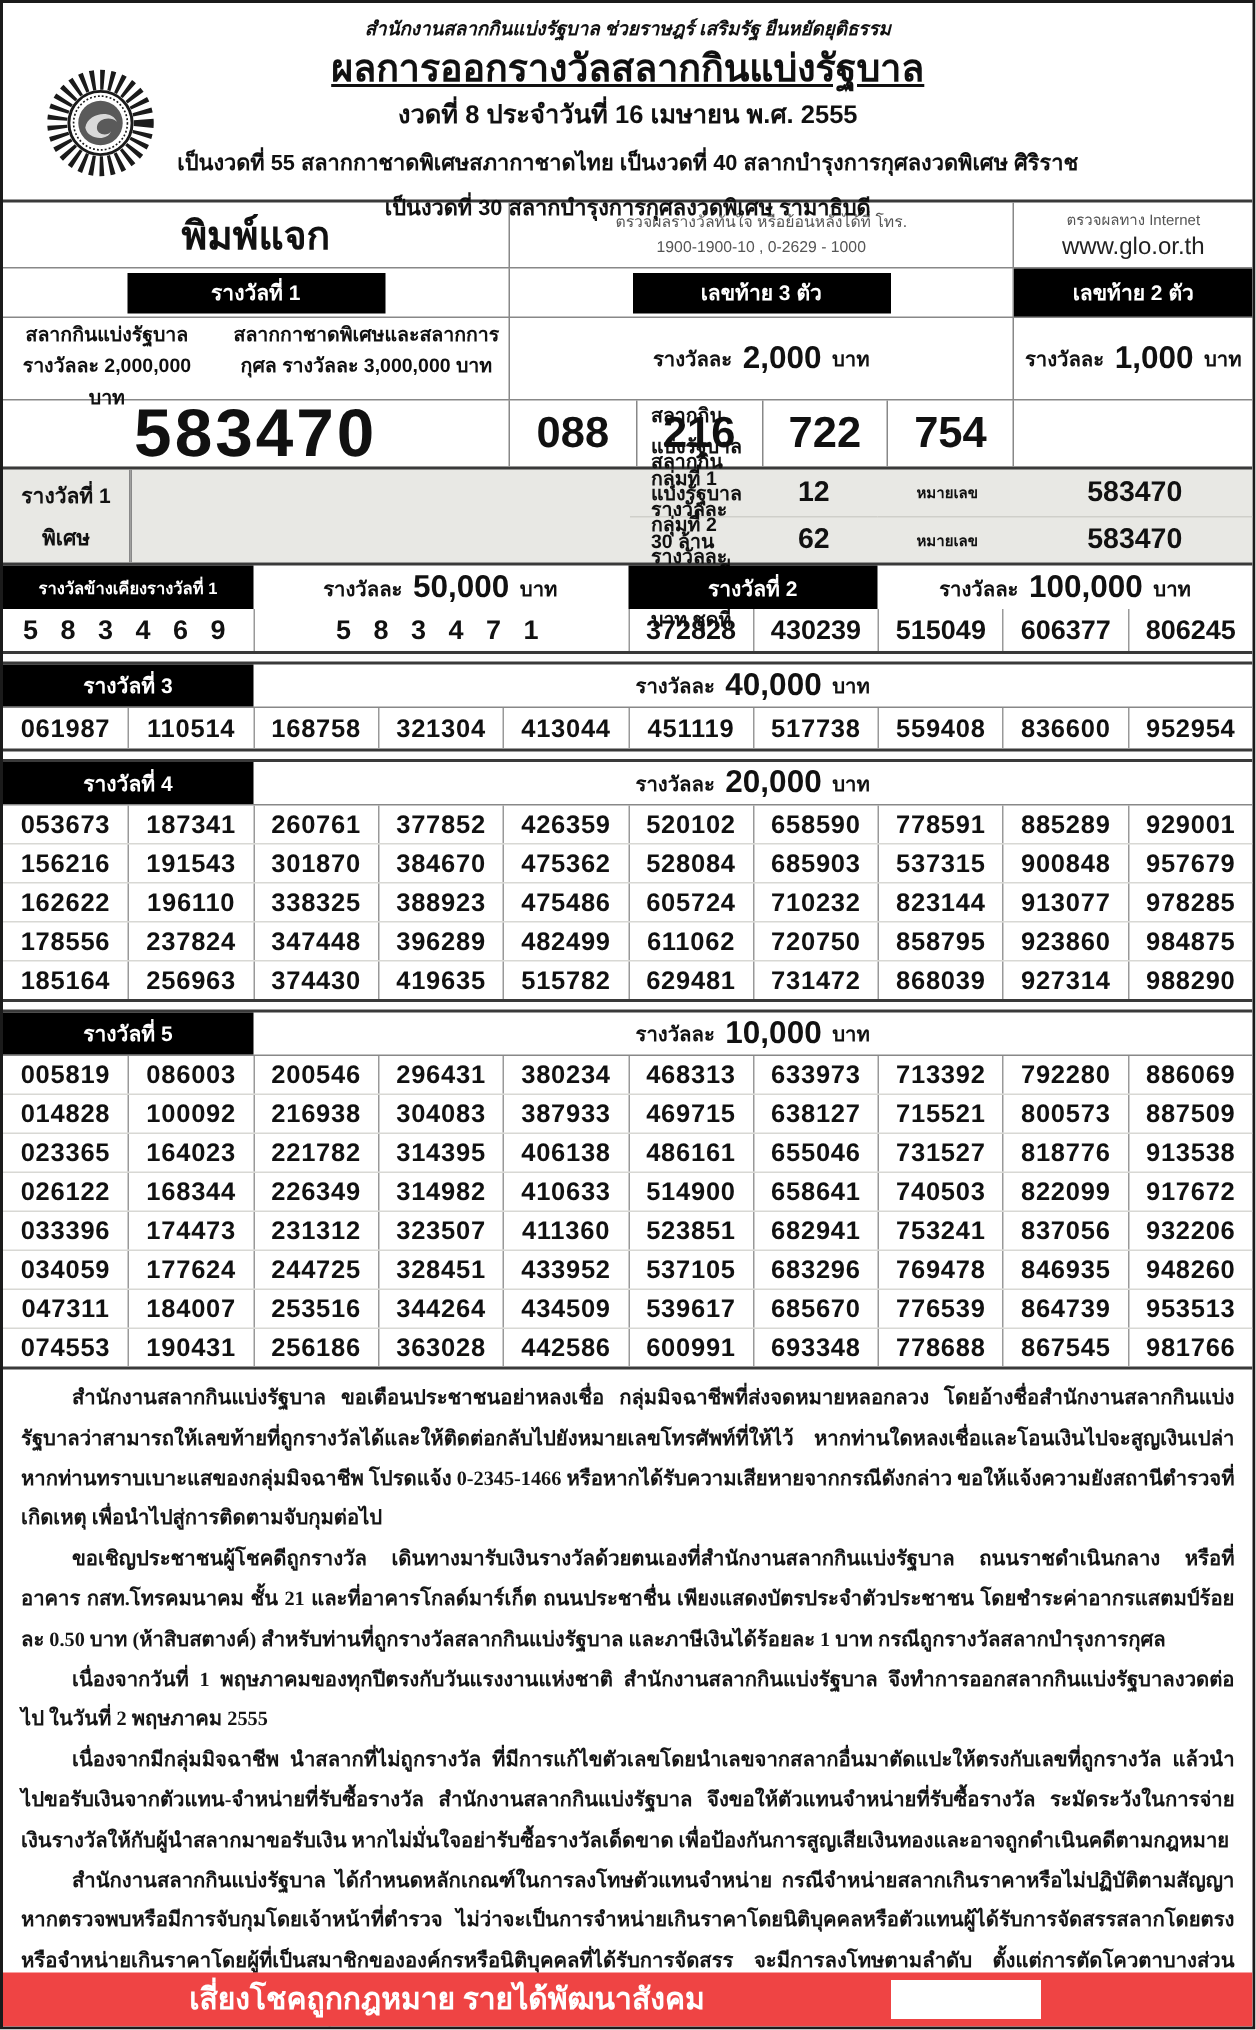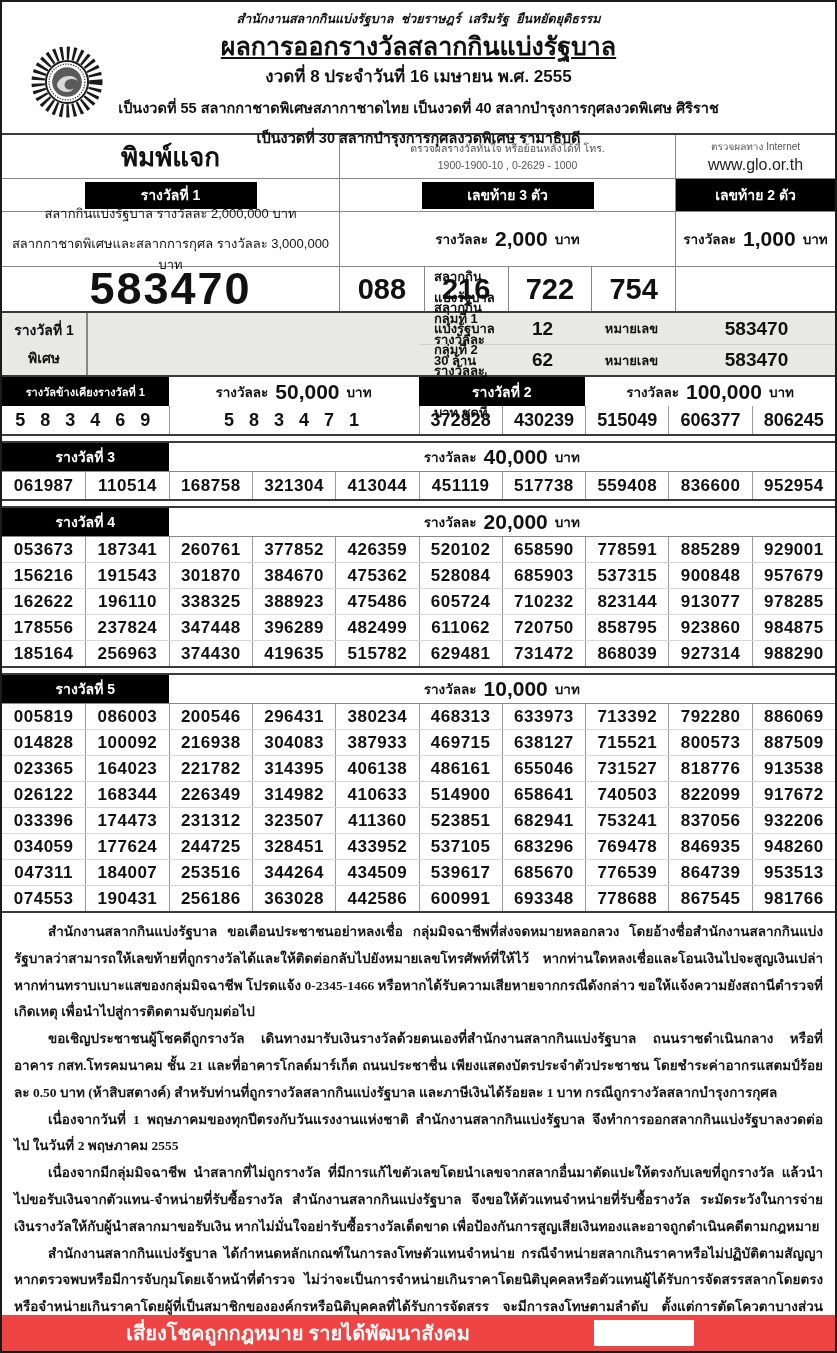--- a/index.html
+++ b/index.html
@@ -4,57 +4,57 @@
 <style>
   html,body { margin:0; padding:0; background:#fff; }
   .page {
     position:relative; width:837px; height:1353px; box-sizing:border-box;
     border:2px solid #1b1b1b; background:#fff; overflow:hidden;
     font-family:"Liberation Sans","DejaVu Sans",sans-serif; color:#111;
   }
   
   .hdr { position:relative; height:124px; text-align:center; }
   .logo { position:absolute; left:26px; top:34px; width:78px; height:78px; }
-  .motto { margin-top:7px; font-size:12.5px; font-weight:bold; font-style:italic; font-family:Liberation Mono, monospace;text-align:center; }
+  .motto { margin-top:7px; font-size:12.5px; font-weight:bold; font-style:italic; font-family:Liberation Serif, serif;text-align:center; }
   .title { margin:3px 0 0 0; font-size:25px; line-height:28px; font-weight:bold;text-decoration:underline; }
   .draw  { margin-top:2px; font-size:17px; font-weight:bold; }
   .note  { margin-top:7px; font-size:14.5px; font-weight:bold; }
   
   .rule-top { border-top:2px solid #3a3a3a; }
   .rule-bot { border-bottom:2px solid #3a3a3a; }
   .bar { background:#000; color:#fff; font-weight:bold; text-align:center; }
   
   .top { display:grid; grid-template-columns:338px 336px 159px; grid-template-rows:44px 33px 55px 44px; }
   .top > div { box-sizing:border-box; }
   .brd-r { border-right:1px solid #888; }
   .brd-b { border-bottom:1px solid #888; }
   .c-print { display:flex; align-items:center; justify-content:center; font-size:26px; font-weight:bold; }
   .c-phone { display:flex; flex-direction:column; align-items:center; justify-content:center; color:#555; font-size:10.5px; line-height:17px; }
   .c-inet  { display:flex; flex-direction:column; align-items:center; justify-content:center; }
   .c-inet .s1 { color:#555; font-size:10px; }
   .c-inet .s2 { font-size:16px; color:#222; margin-top:2px; }
   .barwrap { display:flex; align-items:center; justify-content:center; }
   .bar-inset { width:172px; height:27px; line-height:27px; font-size:14px; }
   .bar-full  { width:100%; height:100%; display:flex; align-items:center; justify-content:center; font-size:14px; }
-  .c-desc { display:flex; flex-direction:column; justify-content:center; gap:9px; text-align:center; font-size:13px; font-weight:normal; }
+  .c-desc { display:flex; justify-content:center; gap:9px; text-align:center; font-size:13px; font-weight:bold; }
   .prizecell { display:flex; align-items:baseline; justify-content:center; gap:7px; align-self:stretch; }
   .prizecell .pfx,.prizecell .sfx { font-size:13.5px; font-weight:bold; align-self:center; }
   .prizecell .amt { font-size:21px; font-weight:bold; align-self:center; }
   .c-firstnum { display:flex; align-items:center; justify-content:center; font-size:45px; font-weight:bold; letter-spacing:2px; }
   .c-last3 { display:grid; grid-template-columns:repeat(4,1fr); }
   .c-last3 > div { display:flex; align-items:center; justify-content:center; font-size:29px; font-weight:bold; }
   .c-last3 > div + div { border-left:1px solid #888; }
   .c-last2 { display:flex; align-items:center; justify-content:center; font-size:38px; font-weight:bold; letter-spacing:6px; }
   
   .special { display:grid; grid-template-columns:85px 333px 80px 85px 93px 157px; grid-auto-rows:31px; background:#e8e8e4; }
   .special > div { box-sizing:border-box; display:flex; align-items:center; }
   .sp-label { grid-row:1/3; flex-direction:column; justify-content:center; border-right:1px solid #888; font-size:14px; font-weight:bold; gap:6px; }
   .sp-desc { padding-left:14px; font-size:13px; font-weight:bold; }
   .sp-set,.sp-num { justify-content:center; font-size:19px; font-weight:bold; }
-  .sp-nlabel { justify-content:center; font-size:13px; font-weight:bold; }
+  .sp-nlabel { justify-content:center; font-size:10px; font-weight:bold; }
   .sp-empty { grid-row:1/3; border-left:1px solid #888; }
   .sp-r2 { border-top:1px solid #cfcfca; }
   
   .near { display:grid; grid-template-columns:repeat(10,1fr); grid-template-rows:29px 28px; }
   .near > div { box-sizing:border-box; display:flex; align-items:center; justify-content:center; }
   .near .bar1 { grid-column:1/3; font-size:11px; }
   .near .p50  { grid-column:3/6; }
   .near .bar2 { grid-column:6/8; font-size:14px; }
   .near .p100 { grid-column:8/11; }
   .near .n1 { grid-column:1/3; }

